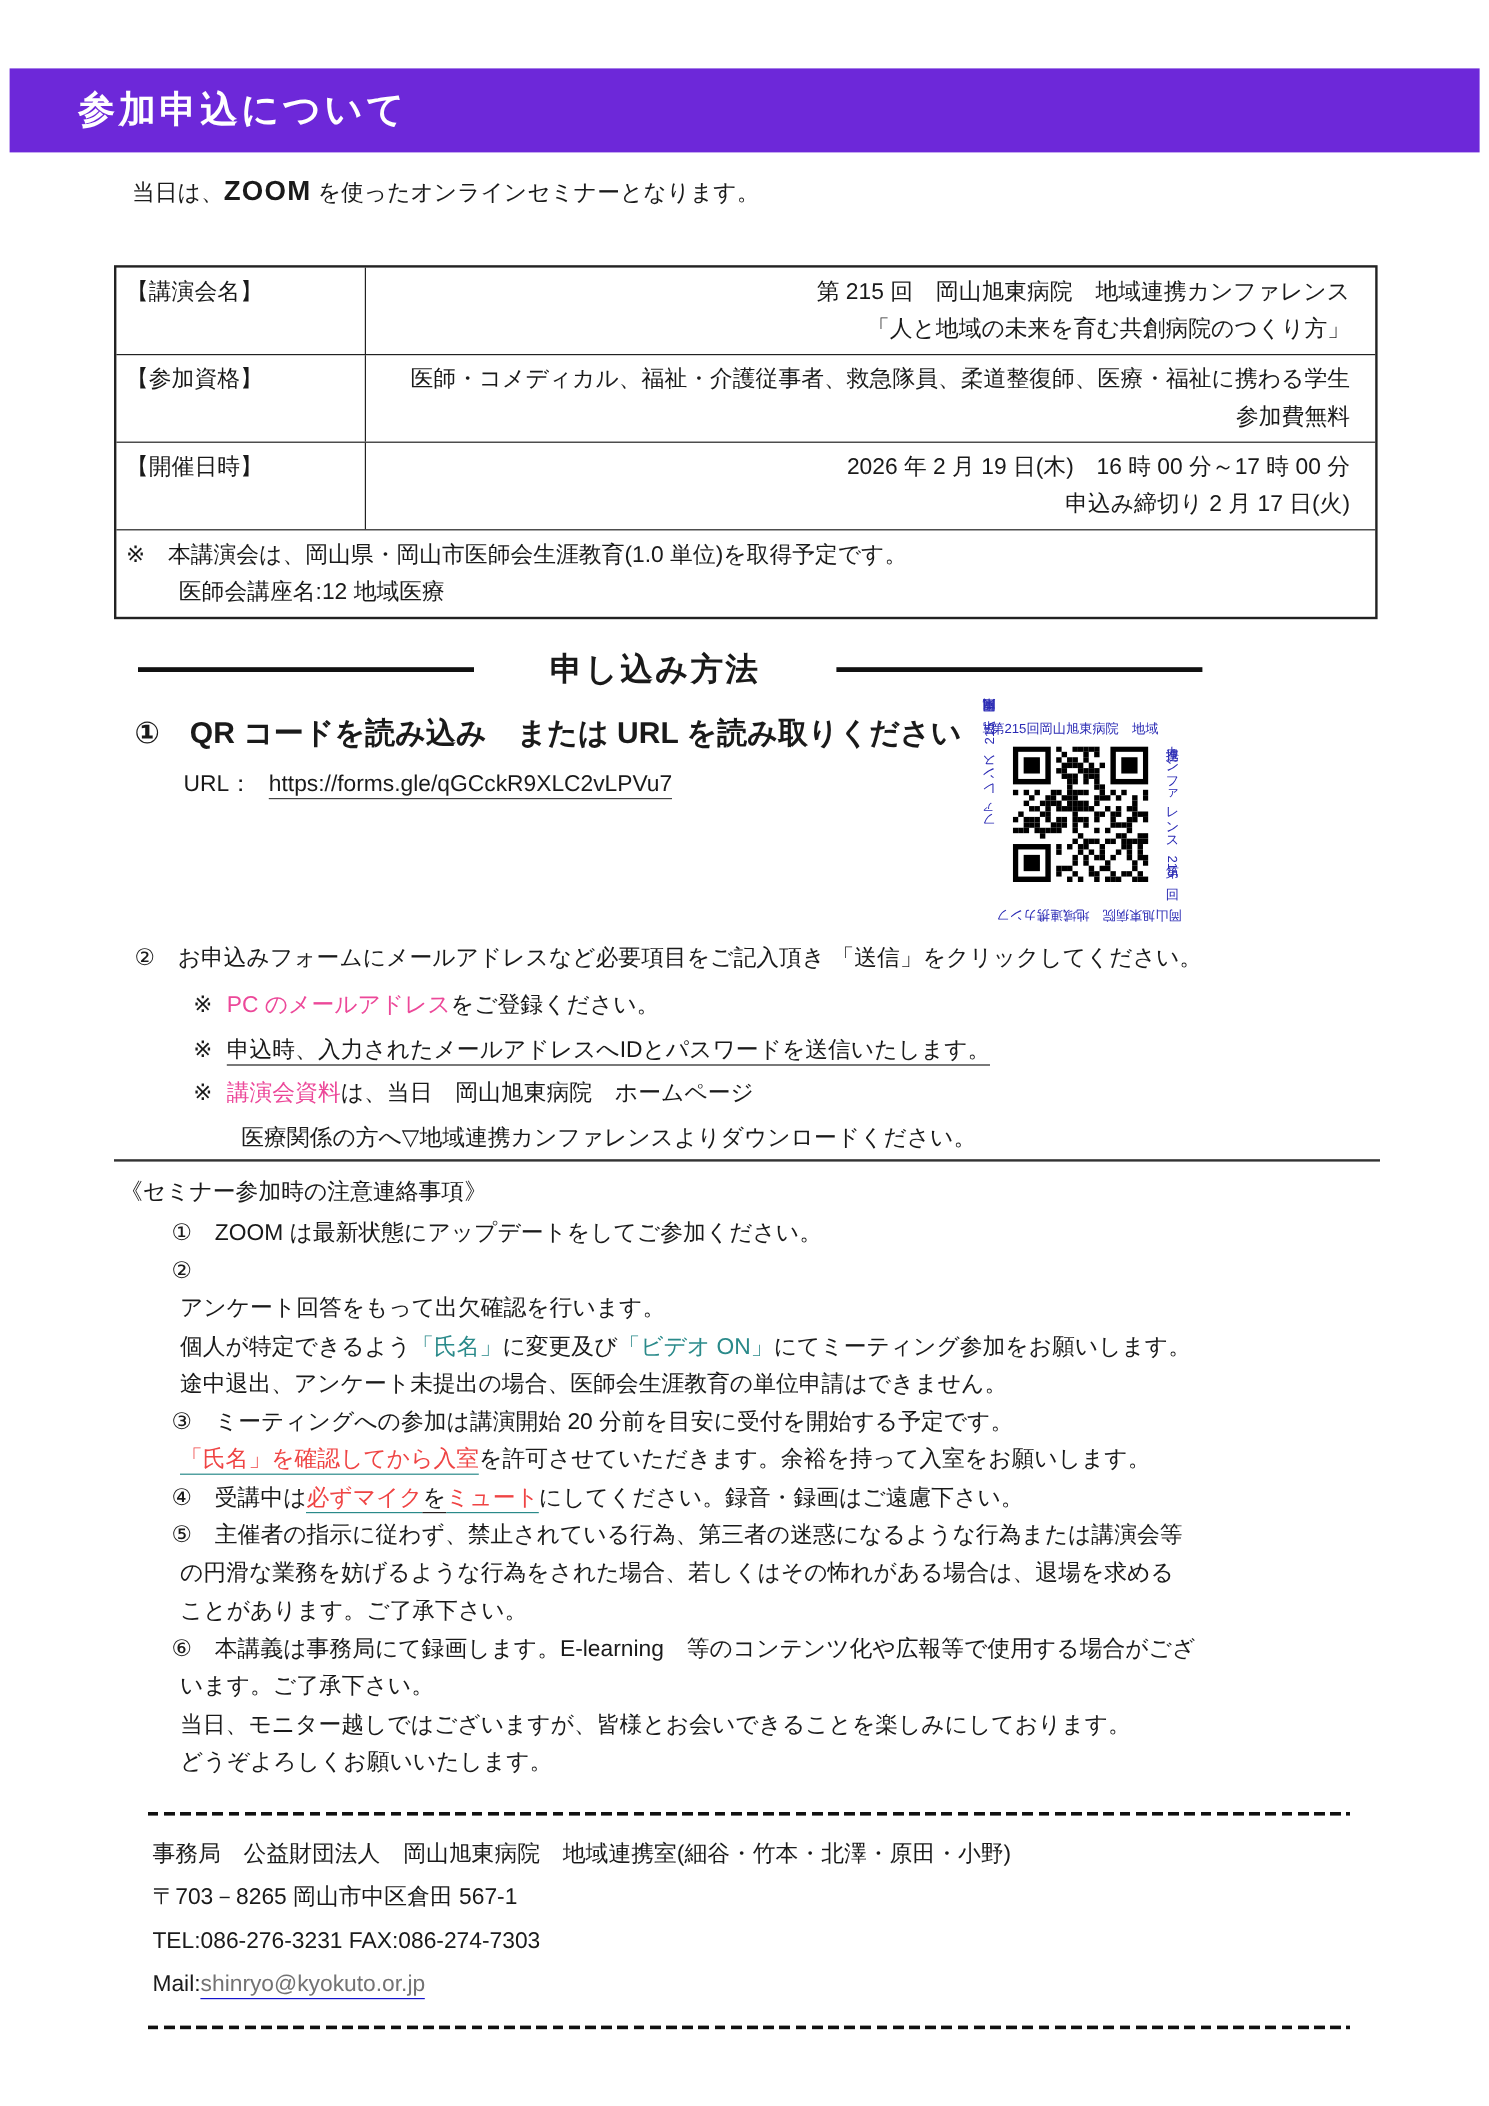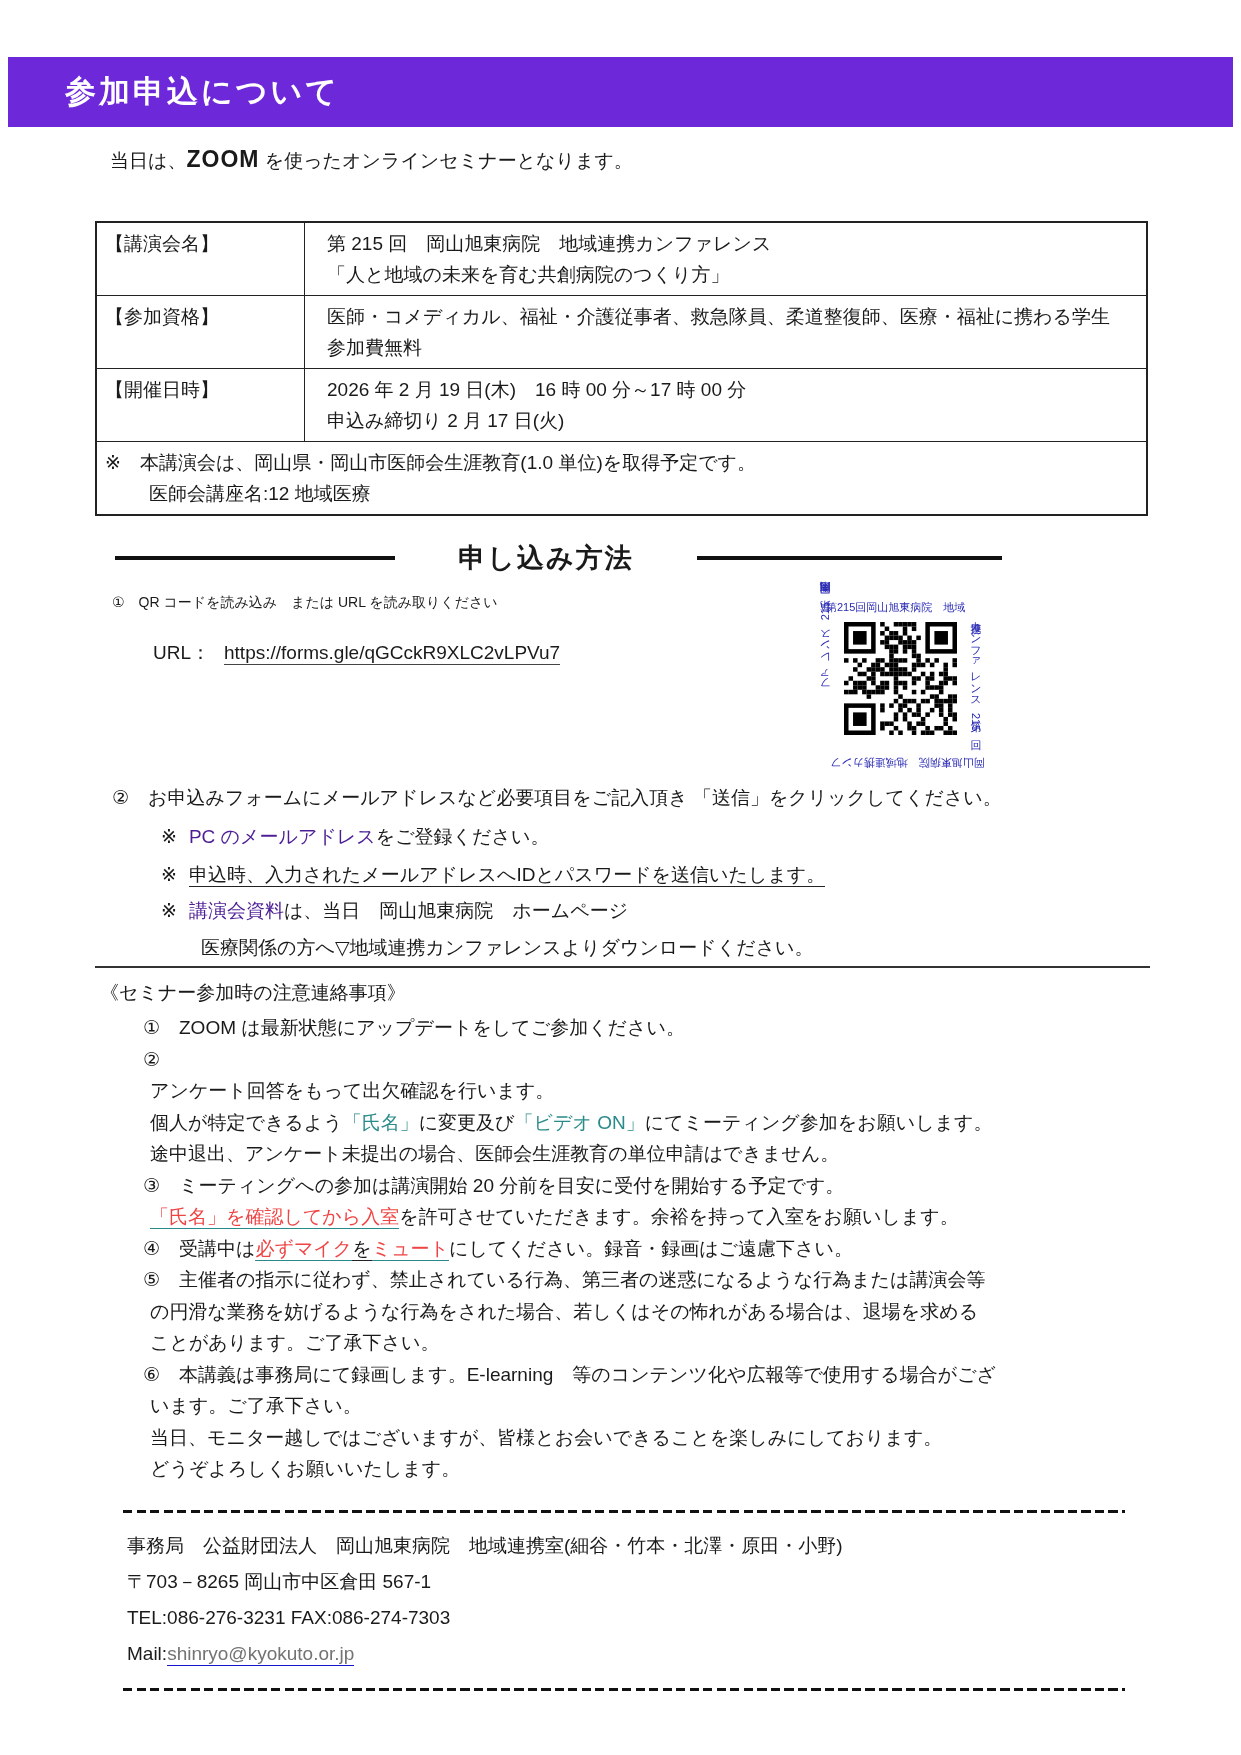--- a/index.html
+++ b/index.html
@@ -13,48 +13,48 @@
 
   
   .intro{position:absolute;left:110px;top:146px;font-size:19px;}
   .intro .zoom-word{font-weight:bold;font-size:23px;letter-spacing:1px;}
 
   
   .tbl{position:absolute;left:95px;top:221px;width:1053px;border:2px solid #222;box-sizing:border-box;font-size:19px;}
   .tbl-row{display:flex;border-bottom:1px solid #222;}
   .tbl-row:last-child{border-bottom:none;}
   .tbl-label{flex:0 0 208px;border-right:1px solid #222;padding:5px 6px 5px 8px;box-sizing:border-box;line-height:31px;}
-  .tbl-content{flex:1;padding:5px 10px 5px 22px;line-height:31px;}
+  .tbl-content{flex:1;padding:5px 21px 5px 22px;line-height:31px;text-align:right;}
   .tbl-note{padding:5px 10px 5px 8px;line-height:31px;}
   .tbl-note .indent2{margin-left:44px;}
 
   
   .apply-heading{position:absolute;left:115px;top:540px;width:887px;display:flex;align-items:center;}
   .hline{height:4px;background:#111;}
   .hline.left{flex:0 0 280px;}
   .hline.right{flex:0 0 305px;}
   .apply-heading .htext{flex:1;text-align:center;font-size:27px;font-weight:bold;letter-spacing:2px;}
 
-  .step1{position:absolute;left:112px;top:594px;font-size:14px;}
+  .step1{position:absolute;left:112px;top:594px;font-size:25px;font-weight:bold;}
   .url-line{position:absolute;left:153px;top:640px;font-size:19px;}
   .url-link{text-decoration:none;color:#1a1a1a;border-bottom:1.5px solid #444;padding-bottom:1px;margin-left:14px;}
 
   
   .qr-block{position:absolute;left:818px;top:600px;width:165px;height:168px;text-align:right;}
   .qr-cap{position:absolute;color:#2a2ab4;font-size:11px;white-space:nowrap;letter-spacing:0px;}
   .qr-cap.top{left:8px;top:0px;}
   .qr-cap.right{right:0px;top:14px;writing-mode:vertical-rl;}
   .qr-cap.left{left:0px;top:2px;writing-mode:vertical-rl;transform:rotate(180deg);}
   .qr-cap.bottom{left:12px;bottom:-2px;transform:rotate(180deg);}
   .qr-svg{position:absolute;left:26px;top:22px;}
 
   .step2{position:absolute;left:112px;top:785px;font-size:19px;}
   .sub-note{position:absolute;font-size:19px;}
   .sub-note .mark{margin-right:12px;}
-  .blue{color:#4c1d95;}
+  .blue{color:#ec4899;}
   .ul-black{border-bottom:1.5px solid #222;padding-bottom:1px;}
   .n1{left:161px;top:824px;}
   .n2{left:161px;top:862px;}
   .n3{left:161px;top:898px;}
   .n3 .line2{margin-left:40px;margin-top:11px;}
 
   .thin-hr{position:absolute;left:95px;top:966px;width:1055px;height:2px;background:#333;}
 
   
   .notes-sec{position:absolute;left:0;top:980px;width:1241px;font-size:19px;}

